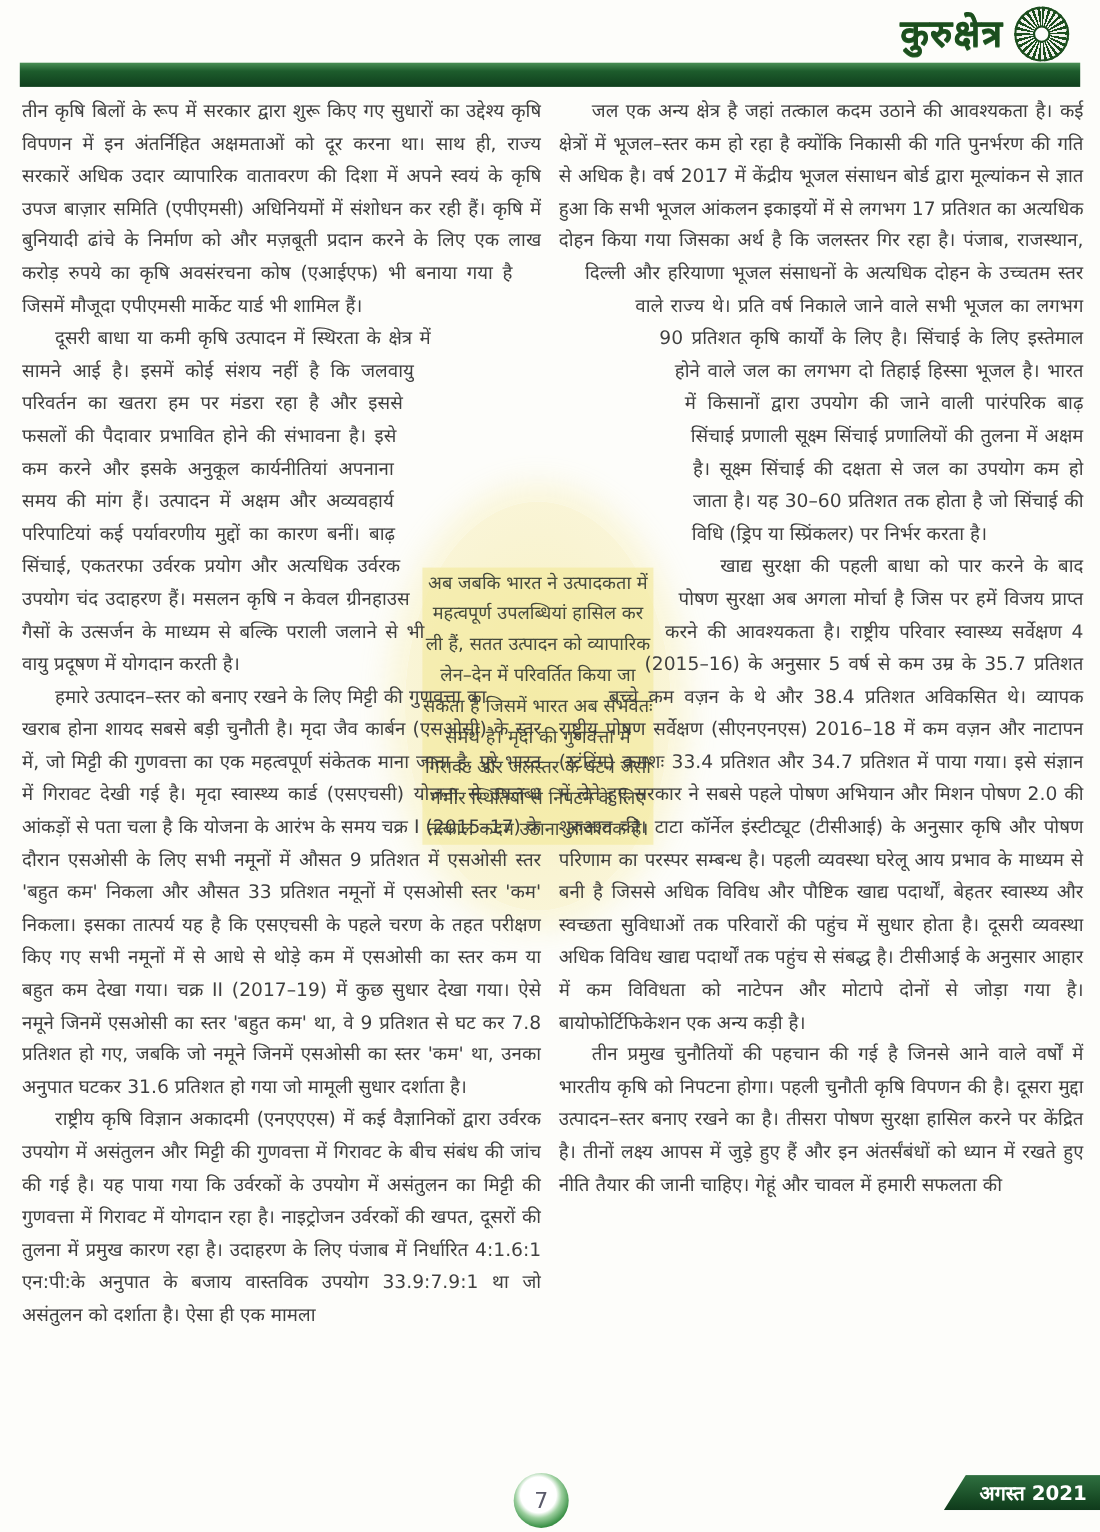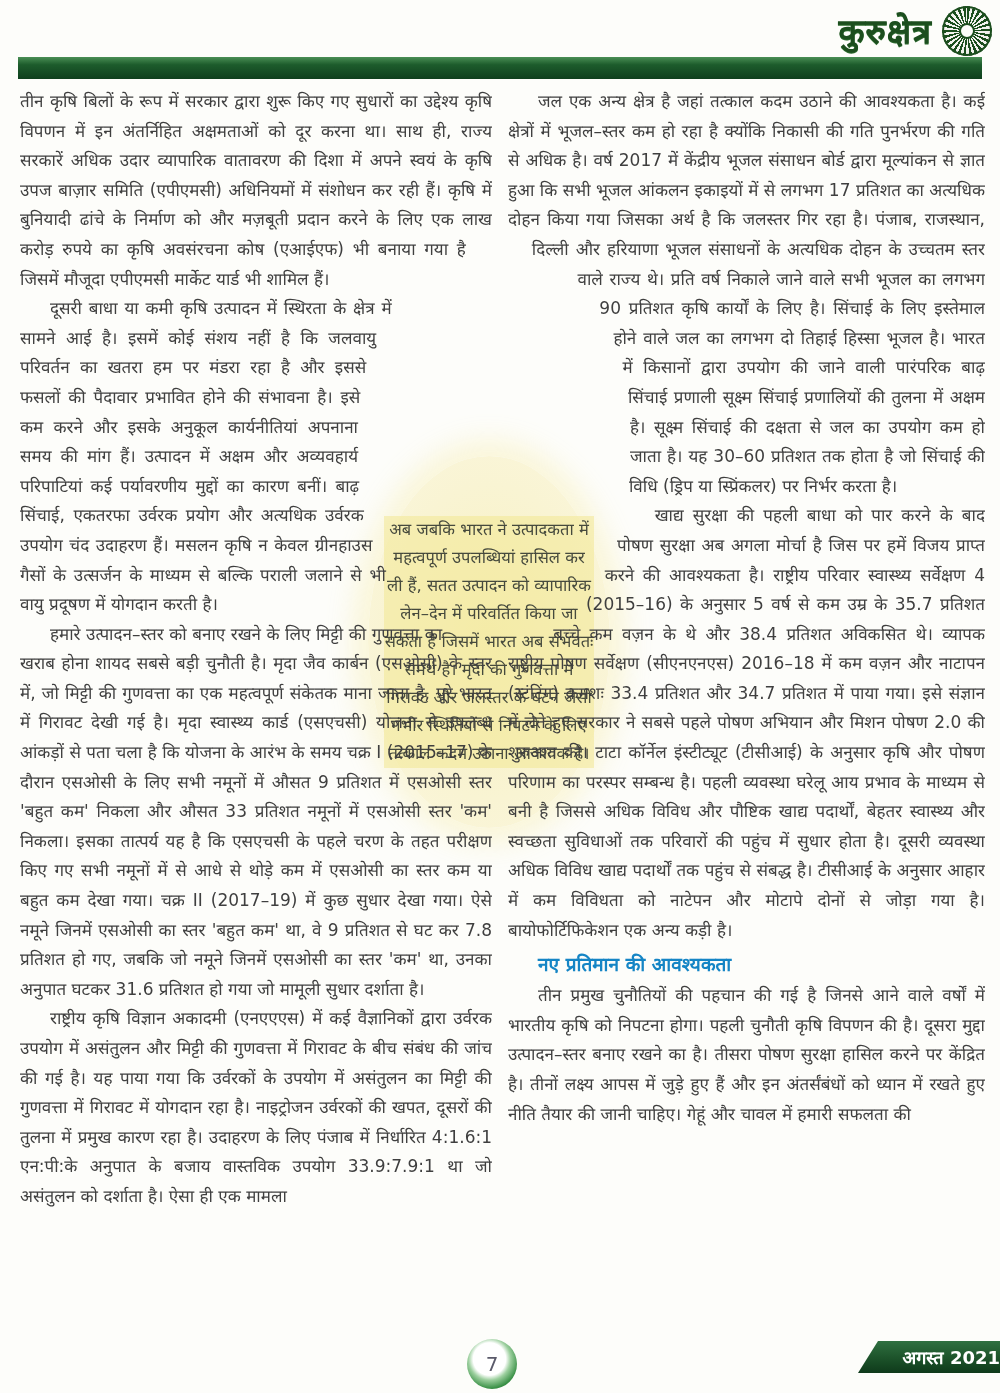--- a/index.html
+++ b/index.html
@@ -4,21 +4,21 @@
 <style>
   html,body{margin:0;padding:0;}
   body{
     width:1000px;height:1393px;position:relative;overflow:hidden;
     background:#fdfdfa;color:#3f3f3f;
     font-family:"DejaVu Sans","Liberation Sans",sans-serif;
   }
   .page{position:absolute;inset:0;}
 
   
-  .masthead{position:absolute;top:6px;right:8px;display:flex;align-items:center;gap:10px;}
+  .masthead{position:absolute;top:6px;right:28px;display:flex;align-items:center;gap:10px;}
   .logo-text{
     color:#1c4e1e;font-size:34px;font-weight:bold;letter-spacing:1px;
     text-shadow:0 1px 0 #2d6b2f;line-height:50px;
   }
   .emblem{
     width:50px;height:50px;border-radius:50%;position:relative;flex:0 0 auto;
     background:repeating-conic-gradient(#1c4e1e 0deg 7deg,#f2f2ee 7deg 14deg);
     box-shadow:inset 0 0 0 2px #1c4e1e;
   }
   .emblem::after{
@@ -76,21 +76,21 @@
     background:radial-gradient(circle at 45% 40%,#ffffff 0 40%,#9ccf9e 52%,#3b9147 72%,#145a22 100%);
     display:flex;align-items:center;justify-content:center;
   }
   .page-badge span{color:#5a5a6a;font-size:20px;line-height:1;}
   .issue-banner{
     position:absolute;right:0;top:1341px;width:142px;height:32px;
     background:linear-gradient(180deg,#2f7040 0%,#174a24 70%,#0f3a1b 100%);
     clip-path:polygon(20px 0,100% 0,100% 100%,0 100%);
     color:#ffffff;font-size:18px;font-weight:bold;
     display:flex;align-items:center;justify-content:flex-end;
-    box-sizing:border-box;
+    padding-right:12px;box-sizing:border-box;
   }
 </style>
 </head>
 <body>
 
 <div class="page">
 
   <div class="masthead">
     <span class="logo-text">कुरुक्षेत्र</span>
     <span class="emblem"></span>
@@ -102,21 +102,20 @@
     <p class="first">तीन कृषि बिलों के रूप में सरकार द्वारा शुरू किए गए सुधारों का उद्देश्य कृषि विपणन में इन अंतर्निहित अक्षमताओं को दूर करना था। साथ ही, राज्य सरकारें अधिक उदार व्यापारिक वातावरण की दिशा में अपने स्वयं के कृषि उपज बाज़ार समिति (एपीएमसी) अधिनियमों में संशोधन कर रही हैं। कृषि में बुनियादी ढांचे के निर्माण को और मज़बूती प्रदान करने के लिए एक लाख करोड़ रुपये का कृषि अवसंरचना कोष (एआईएफ) भी बनाया गया है जिसमें मौजूदा एपीएमसी मार्केट यार्ड भी शामिल हैं।</p>
     <p>दूसरी बाधा या कमी कृषि उत्पादन में स्थिरता के क्षेत्र में सामने आई है। इसमें कोई संशय नहीं है कि जलवायु परिवर्तन का खतरा हम पर मंडरा रहा है और इससे फसलों की पैदावार प्रभावित होने की संभावना है। इसे कम करने और इसके अनुकूल कार्यनीतियां अपनाना समय की मांग हैं। उत्पादन में अक्षम और अव्यवहार्य परिपाटियां कई पर्यावरणीय मुद्दों का कारण बनीं। बाढ़ सिंचाई, एकतरफा उर्वरक प्रयोग और अत्यधिक उर्वरक उपयोग चंद उदाहरण हैं। मसलन कृषि न केवल ग्रीनहाउस गैसों के उत्सर्जन के माध्यम से बल्कि पराली जलाने से भी वायु प्रदूषण में योगदान करती है।</p>
     <p>हमारे उत्पादन–स्तर को बनाए रखने के लिए मिट्टी की गुणवत्ता का खराब होना शायद सबसे बड़ी चुनौती है। मृदा जैव कार्बन (एसओसी) के स्तर में, जो मिट्टी की गुणवत्ता का एक महत्वपूर्ण संकेतक माना जाता है, पूरे भारत में गिरावट देखी गई है। मृदा स्वास्थ्य कार्ड (एसएचसी) योजना से उपलब्ध आंकड़ों से पता चला है कि योजना के आरंभ के समय चक्र I (2015–17) के दौरान एसओसी के लिए सभी नमूनों में औसत 9 प्रतिशत में एसओसी स्तर 'बहुत कम' निकला और औसत 33 प्रतिशत नमूनों में एसओसी स्तर 'कम' निकला। इसका तात्पर्य यह है कि एसएचसी के पहले चरण के तहत परीक्षण किए गए सभी नमूनों में से आधे से थोड़े कम में एसओसी का स्तर कम या बहुत कम देखा गया। चक्र II (2017–19) में कुछ सुधार देखा गया। ऐसे नमूने जिनमें एसओसी का स्तर 'बहुत कम' था, वे 9 प्रतिशत से घट कर 7.8 प्रतिशत हो गए, जबकि जो नमूने जिनमें एसओसी का स्तर 'कम' था, उनका अनुपात घटकर 31.6 प्रतिशत हो गया जो मामूली सुधार दर्शाता है।</p>
     <p>राष्ट्रीय कृषि विज्ञान अकादमी (एनएएएस) में कई वैज्ञानिकों द्वारा उर्वरक उपयोग में असंतुलन और मिट्टी की गुणवत्ता में गिरावट के बीच संबंध की जांच की गई है। यह पाया गया कि उर्वरकों के उपयोग में असंतुलन का मिट्टी की गुणवत्ता में गिरावट में योगदान रहा है। नाइट्रोजन उर्वरकों की खपत, दूसरों की तुलना में प्रमुख कारण रहा है। उदाहरण के लिए पंजाब में निर्धारित 4:1.6:1 एन:पी:के अनुपात के बजाय वास्तविक उपयोग 33.9:7.9:1 था जो असंतुलन को दर्शाता है। ऐसा ही एक मामला</p>
   </div>
 
   <div class="col col-right">
     <div class="wrap-left"></div>
     <p>जल एक अन्य क्षेत्र है जहां तत्काल कदम उठाने की आवश्यकता है। कई क्षेत्रों में भूजल–स्तर कम हो रहा है क्योंकि निकासी की गति पुनर्भरण की गति से अधिक है। वर्ष 2017 में केंद्रीय भूजल संसाधन बोर्ड द्वारा मूल्यांकन से ज्ञात हुआ कि सभी भूजल आंकलन इकाइयों में से लगभग 17 प्रतिशत का अत्यधिक दोहन किया गया जिसका अर्थ है कि जलस्तर गिर रहा है। पंजाब, राजस्थान, दिल्ली और हरियाणा भूजल संसाधनों के अत्यधिक दोहन के उच्चतम स्तर वाले राज्य थे। प्रति वर्ष निकाले जाने वाले सभी भूजल का लगभग 90 प्रतिशत कृषि कार्यों के लिए है। सिंचाई के लिए इस्तेमाल होने वाले जल का लगभग दो तिहाई हिस्सा भूजल है। भारत में किसानों द्वारा उपयोग की जाने वाली पारंपरिक बाढ़ सिंचाई प्रणाली सूक्ष्म सिंचाई प्रणालियों की तुलना में अक्षम है। सूक्ष्म सिंचाई की दक्षता से जल का उपयोग कम हो जाता है। यह 30–60 प्रतिशत तक होता है जो सिंचाई की विधि (ड्रिप या स्प्रिंकलर) पर निर्भर करता है।</p>
     <p>खाद्य सुरक्षा की पहली बाधा को पार करने के बाद पोषण सुरक्षा अब अगला मोर्चा है जिस पर हमें विजय प्राप्त करने की आवश्यकता है। राष्ट्रीय परिवार स्वास्थ्य सर्वेक्षण 4 (2015–16) के अनुसार 5 वर्ष से कम उम्र के 35.7 प्रतिशत बच्चे कम वज़न के थे और 38.4 प्रतिशत अविकसित थे। व्यापक राष्ट्रीय पोषण सर्वेक्षण (सीएनएनएस) 2016–18 में कम वज़न और नाटापन (स्टंटिंग) क्रमशः 33.4 प्रतिशत और 34.7 प्रतिशत में पाया गया। इसे संज्ञान में लेते हुए सरकार ने सबसे पहले पोषण अभियान और मिशन पोषण 2.0 की शुरुआत की। टाटा कॉर्नेल इंस्टीट्यूट (टीसीआई) के अनुसार कृषि और पोषण परिणाम का परस्पर सम्बन्ध है। पहली व्यवस्था घरेलू आय प्रभाव के माध्यम से बनी है जिससे अधिक विविध और पौष्टिक खाद्य पदार्थों, बेहतर स्वास्थ्य और स्वच्छता सुविधाओं तक परिवारों की पहुंच में सुधार होता है। दूसरी व्यवस्था अधिक विविध खाद्य पदार्थों तक पहुंच से संबद्ध है। टीसीआई के अनुसार आहार में कम विविधता को नाटेपन और मोटापे दोनों से जोड़ा गया है। बायोफोर्टिफिकेशन एक अन्य कड़ी है।</p>
-    <h3 class="subhead">नए प्रतिमान की आवश्यकता</h3>
     <p>तीन प्रमुख चुनौतियों की पहचान की गई है जिनसे आने वाले वर्षों में भारतीय कृषि को निपटना होगा। पहली चुनौती कृषि विपणन की है। दूसरा मुद्दा उत्पादन–स्तर बनाए रखने का है। तीसरा पोषण सुरक्षा हासिल करने पर केंद्रित है। तीनों लक्ष्य आपस में जुड़े हुए हैं और इन अंतर्संबंधों को ध्यान में रखते हुए नीति तैयार की जानी चाहिए। गेहूं और चावल में हमारी सफलता की</p>
   </div>
 
   <div class="pull-quote">
     <span>अब जबकि भारत ने उत्पादकता में महत्वपूर्ण उपलब्धियां हासिल कर ली हैं, सतत उत्पादन को व्यापारिक लेन–देन में परिवर्तित किया जा सकता है जिसमें भारत अब संभवतः समर्थ है। मृदा की गुणवत्ता में गिरावट और जलस्तर के घटने जैसी गंभीर स्थितियों से निपटने के लिए तत्काल कदम उठाना आवश्यक है।</span>
   </div>
 
   <div class="page-badge">
     <span>7</span>
   </div>

